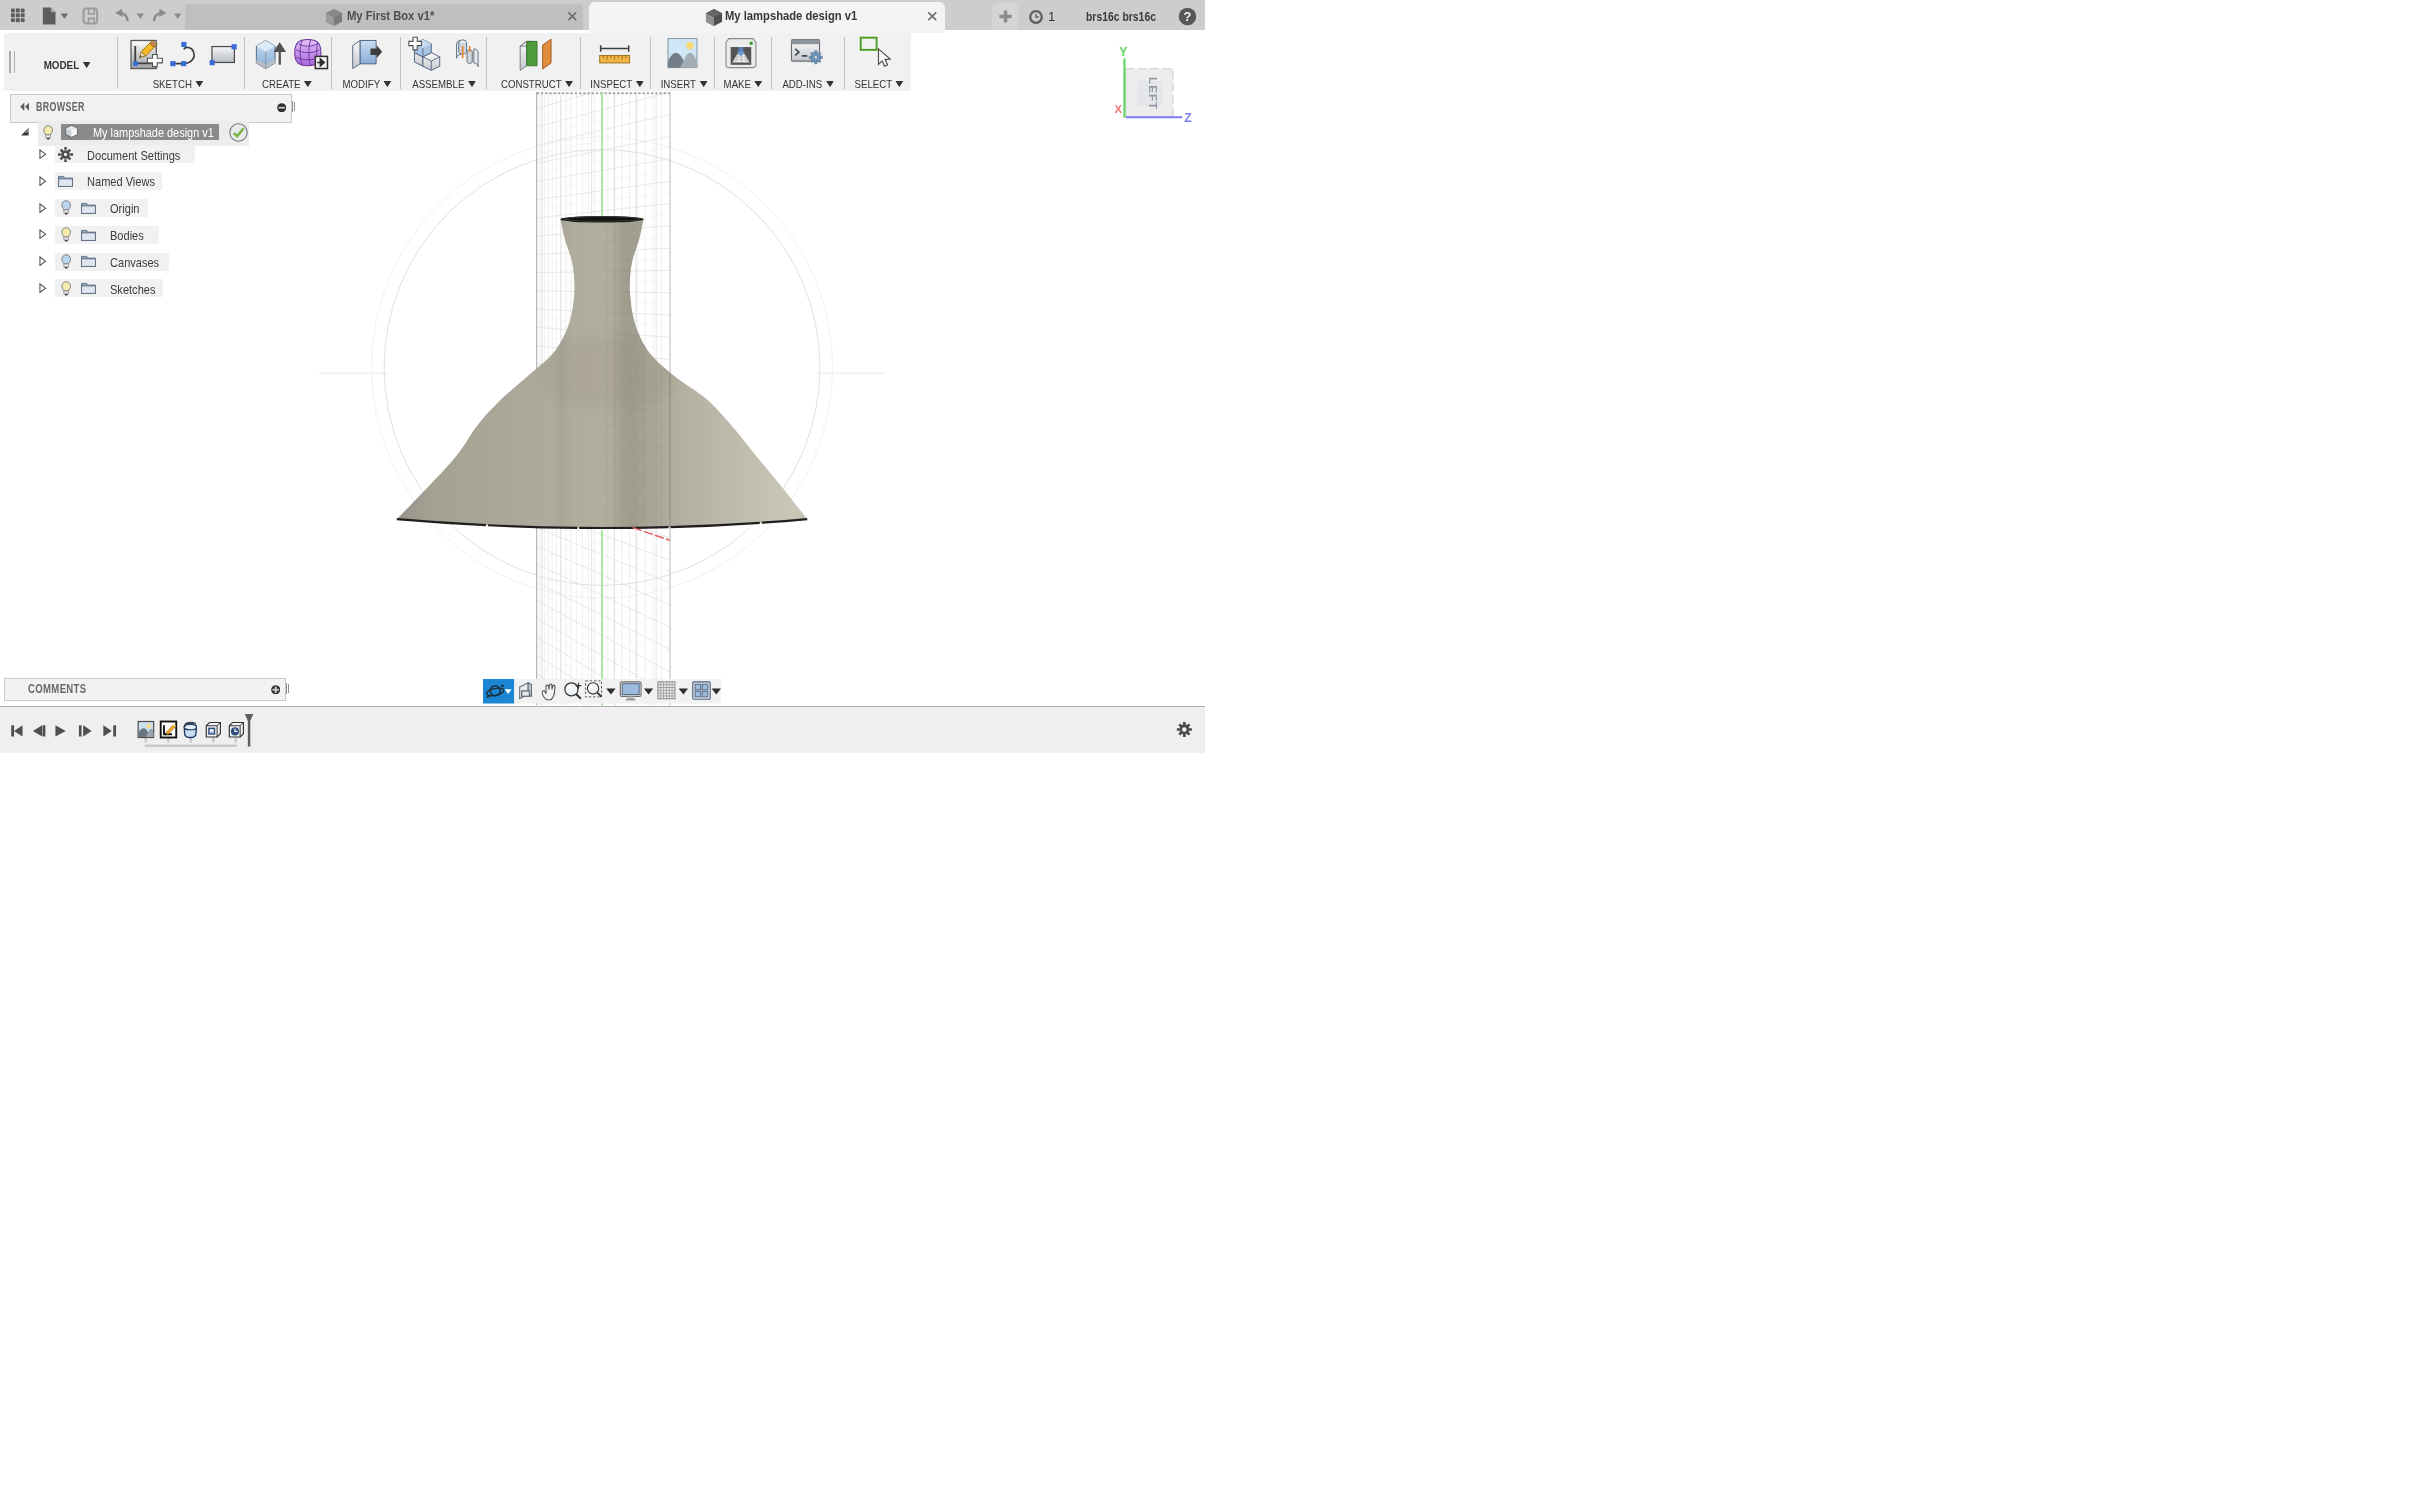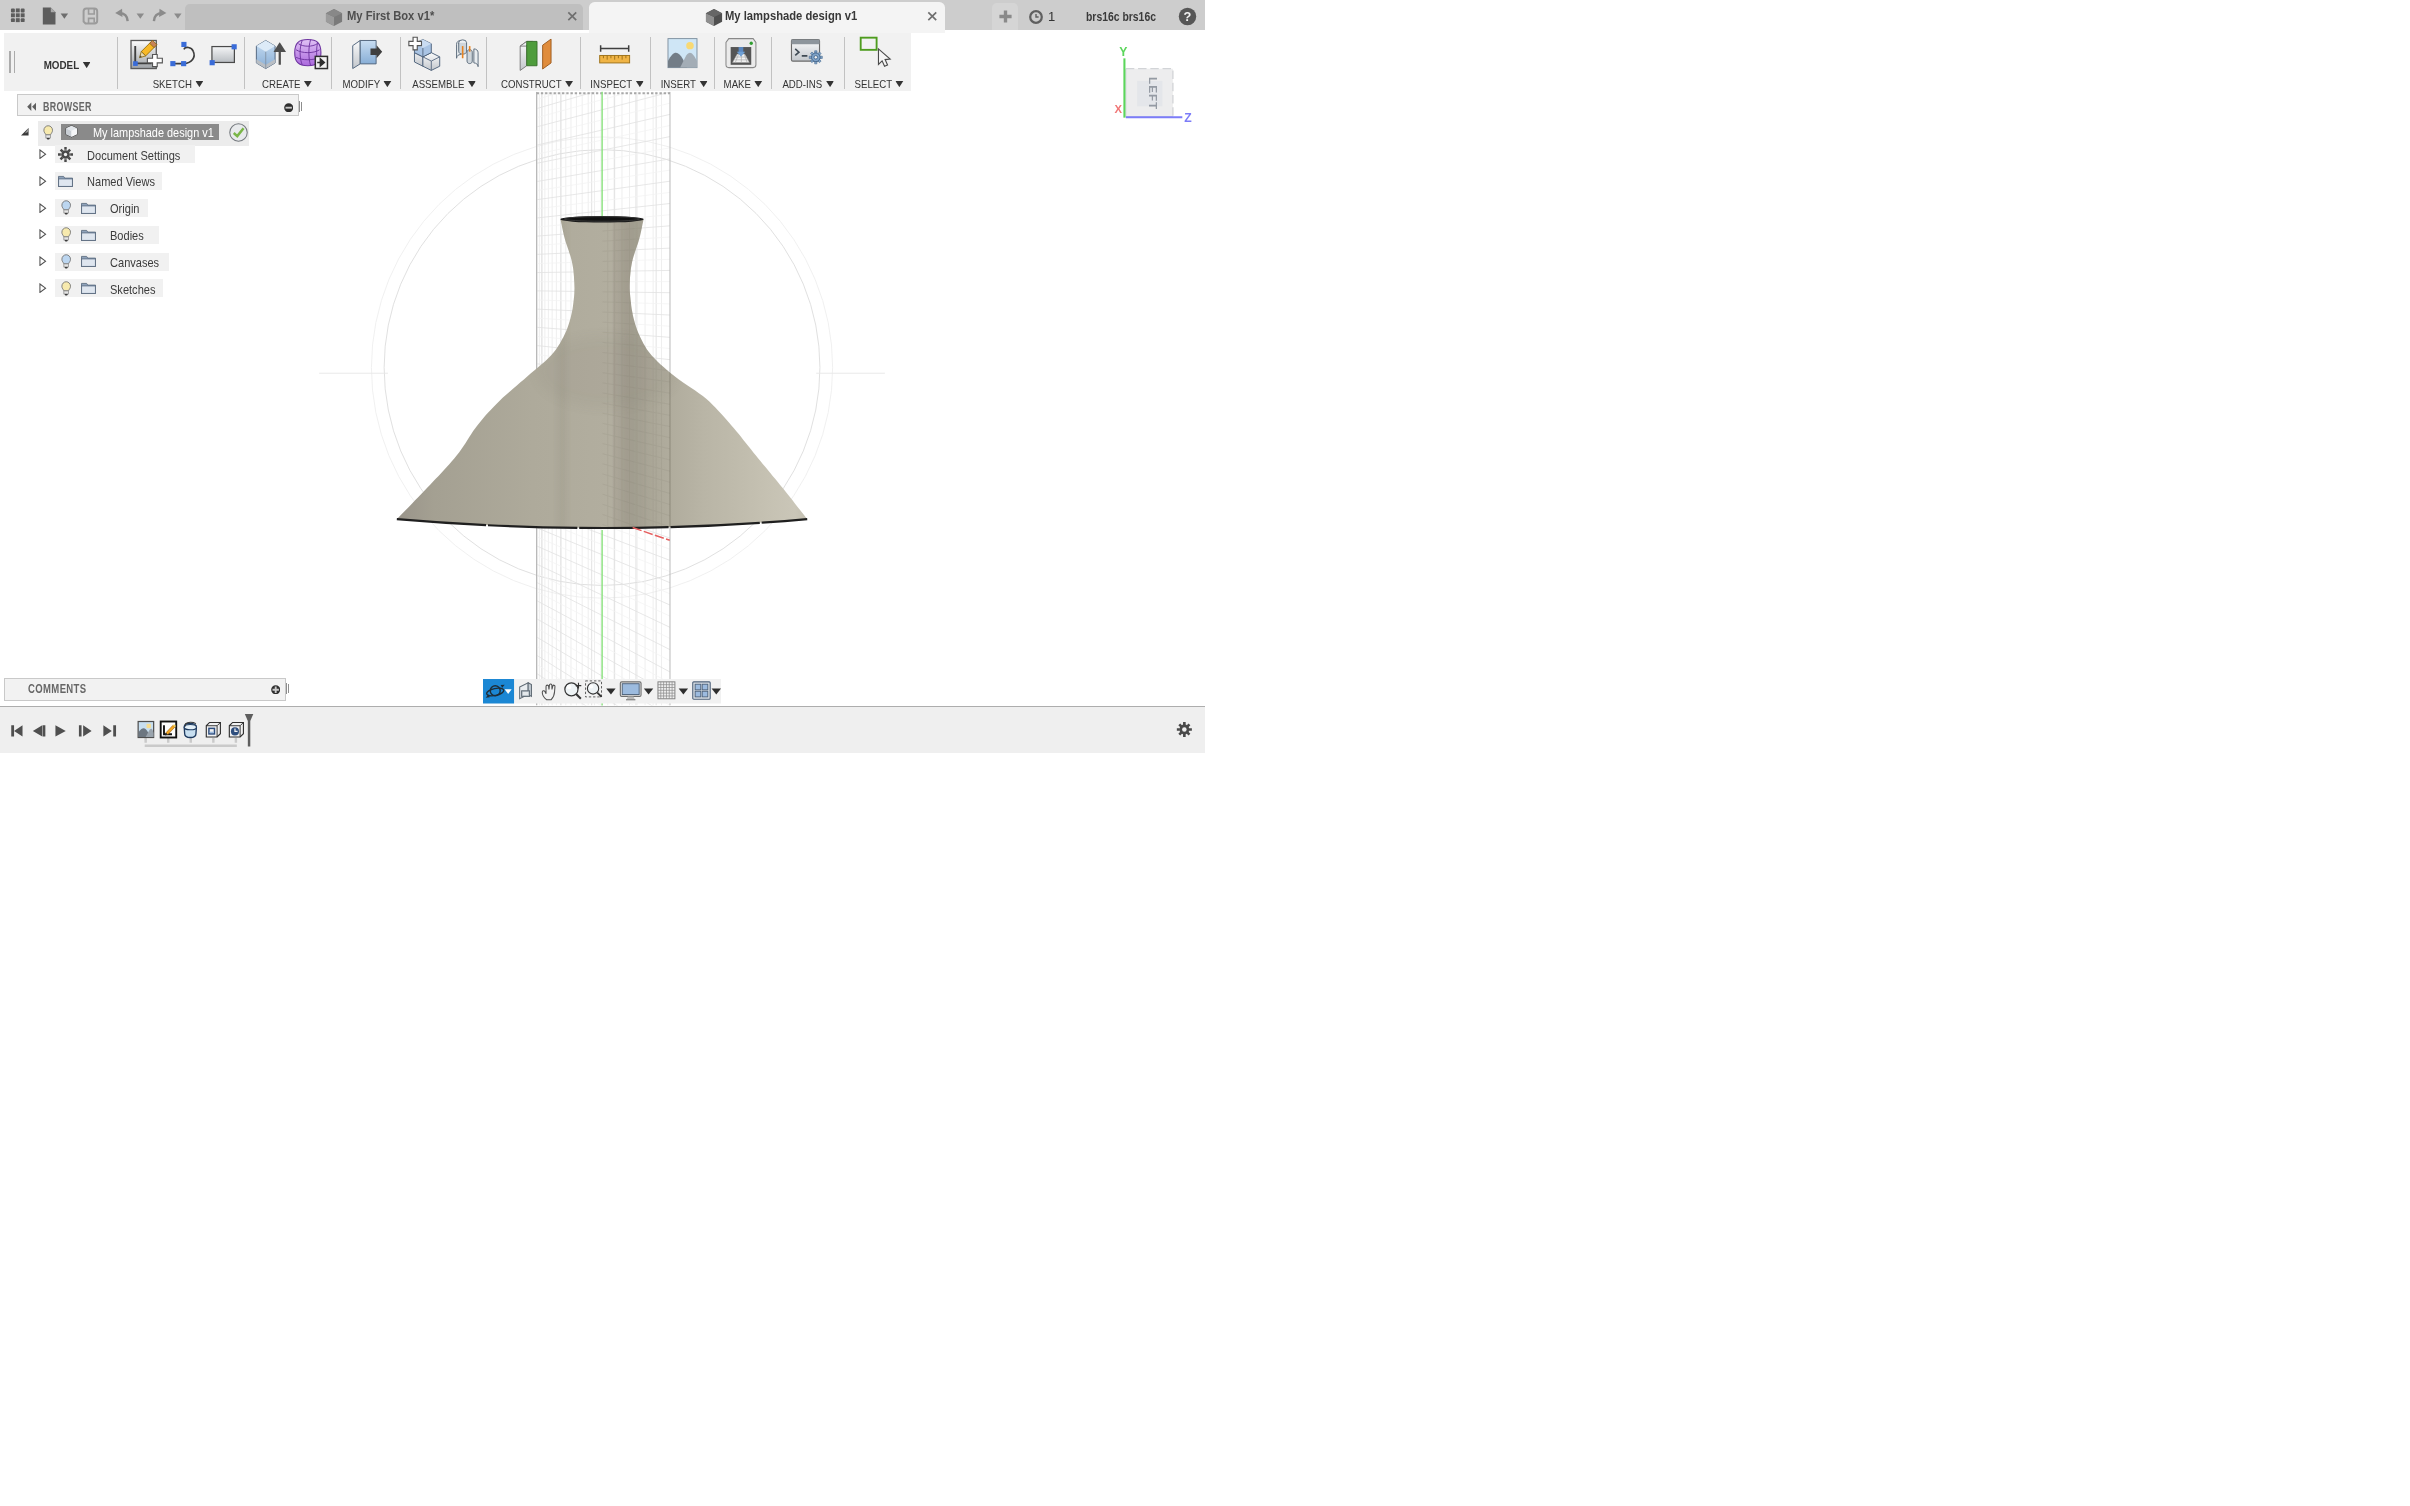--- a/index.html
+++ b/index.html
@@ -525,21 +525,21 @@
 <path d="M1246 124 h-50 v-51" fill="none" stroke="#d2d4d6" stroke-width="1.2"></path>
 <rect x="1208" y="86" width="27" height="27" fill="#e3e5e9"></rect>
 <text x="1221.5" y="100" transform="rotate(90 1221.5 99.5)" font-size="12.5" font-weight="bold" fill="#8f959f" text-anchor="middle" letter-spacing="1" font-family="Liberation Sans, sans-serif">LEFT</text>
 <line x1="1194.5" y1="62" x2="1194.5" y2="125" stroke="#52d452" stroke-width="2.2"></line>
 <text x="1189" y="59" font-size="13" font-weight="bold" fill="#52d452" font-family="Liberation Sans, sans-serif">Y</text>
 <line x1="1196" y1="124.5" x2="1256" y2="124.5" stroke="#7575f8" stroke-width="2.2"></line>
 <text x="1258" y="130" font-size="13" font-weight="bold" fill="#7575f8" font-family="Liberation Sans, sans-serif">Z</text>
 <text x="1184" y="120" font-size="12" font-weight="bold" fill="#f07070" font-family="Liberation Sans, sans-serif">X</text>
 </g>
   </svg>
-<div class="abs" style="left:17px;top:94px;width:282px;height:22px;background:#f2f2f2;border:1.4px solid #c9c9c9">
+<div class="abs" style="left:10px;top:94px;width:282px;height:29px;background:#f2f2f2;border:1.4px solid #c9c9c9">
  <svg class="abs" style="left:8.5px;top:6.6px" width="9.4" height="9.4" viewBox="0 0 10 10">
   <path d="M4.6 .5 v9 l-4.4 -4.5 z M9.8 .5 v9 l-4.4 -4.5 z" fill="#5f5f5f"></path>
     </svg>
  <div class="ct" style="left:24.5px;top:4.7px;font-size:12.7px;font-weight:bold;color:#666;transform:scaleX(.7);letter-spacing:0.5px">BROWSER</div>
  <svg class="abs" style="left:266px;top:7.5px" width="9.4" height="9.4" viewBox="0 0 10 10">
   <circle cx="5" cy="5" r="4.8" fill="#2e2e2e"></circle>
       <rect x="1.6" y="4" width="6.8" height="2" fill="#c9c9c9"></rect>
     </svg>
  <div class="abs" style="left:281px;top:5.6px;width:1.2px;height:11.3px;background:#8e8e8e"></div>
  <div class="abs" style="left:283px;top:7px;width:1.2px;height:8.5px;background:#8e8e8e"></div>

